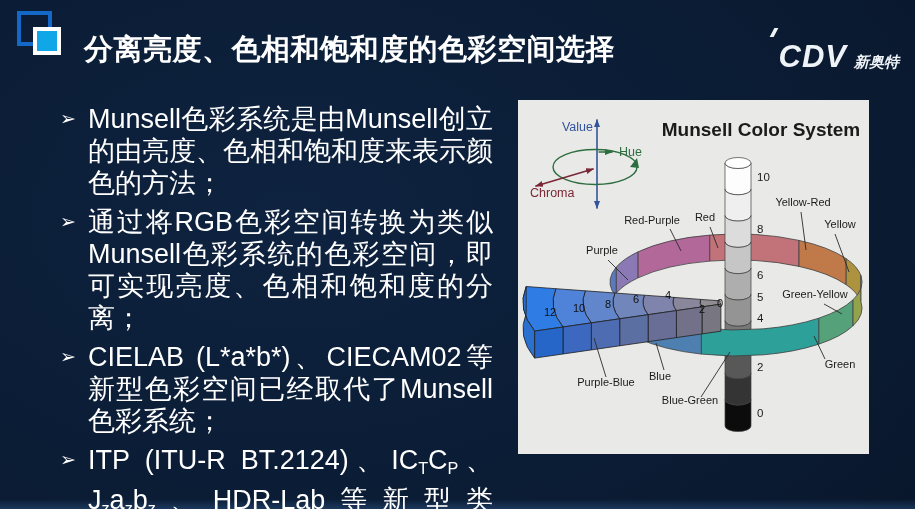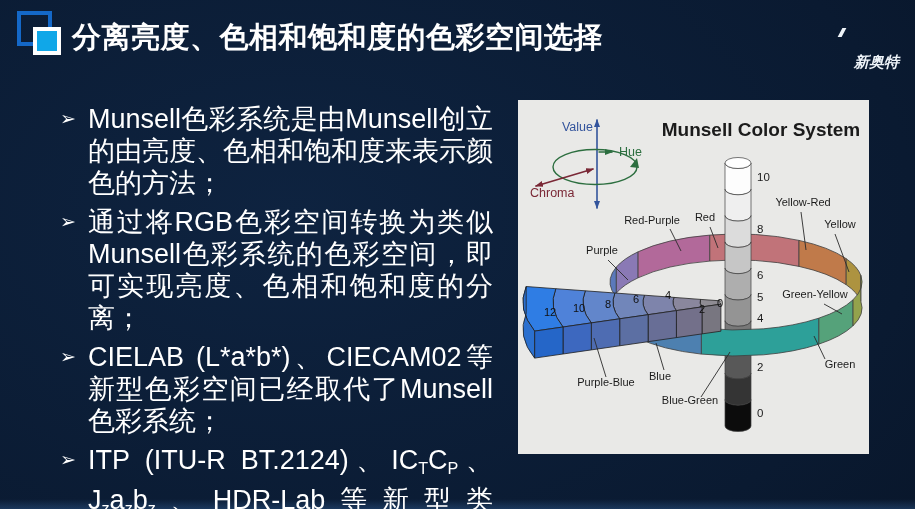--- a/index.html
+++ b/index.html
@@ -7,21 +7,21 @@
     position:relative;width:915px;height:509px;overflow:hidden;
     background:radial-gradient(130% 150% at 32% 42%, #0e2340 0%, #0a1a31 52%, #060f1e 100%);
     font-family:"Liberation Sans", sans-serif;
   }
   .bottom-glow{position:absolute;left:0;bottom:0;width:100%;height:10px;
     background:linear-gradient(to top, rgba(70,130,200,.28), rgba(70,130,200,0));}
   
   .title-icon{position:absolute;left:17px;top:11px;width:46px;height:48px;}
   .sq-back{position:absolute;left:0;top:0;width:27px;height:27px;border:4px solid #1468c8;}
   .sq-front{position:absolute;left:16px;top:16px;width:20px;height:20px;border:4px solid #ffffff;background:#10a7e8;}
-  .page-title{position:absolute;left:72px;top:18px;margin:0;color:#ffffff;
+  .page-title{position:absolute;left:72px;top:18px;margin:12px;color:#ffffff;
     font-size:29px;font-weight:bold;letter-spacing:.5px;white-space:nowrap;}
   
   .logo{position:absolute;top:22px;right:16px;color:#eef3f8;display:flex;align-items:baseline;}
   .logo-tick{display:inline-block;width:4px;height:9px;background:#eef3f8;transform:skewX(-28deg);margin-right:3px;align-self:flex-start;margin-top:6px;}
   .logo-brand{font-size:31px;font-weight:900;font-style:italic;letter-spacing:1px;}
   .logo-sub{font-size:15px;font-weight:bold;font-style:italic;margin-left:7px;margin-top:31px;}
   
   .bullets{position:absolute;left:60px;top:103px;width:436px;}
   .bullet{display:flex;margin-bottom:7px;}
   .bullet .marker{flex:0 0 28px;color:#ffffff;font-size:19px;line-height:32px;}
@@ -39,20 +39,21 @@
   <div class="bottom-glow"></div>
 
   <div class="title-icon">
     <div class="sq-back"></div>
     <div class="sq-front"></div>
   </div>
   <h1 class="page-title">分离亮度、色相和饱和度的色彩空间选择</h1>
 
   <div class="logo">
     <span class="logo-tick"></span>
+    <span class="logo-brand">CDV</span>
     <span class="logo-sub">新奥特</span>
   </div>
 
   <div class="bullets">
     <div class="bullet">
       <span class="marker">➢</span>
       <div class="btext">Munsell色彩系统是由Munsell创立的由亮度、色相和饱和度来表示颜色的方法；</div>
     </div>
     <div class="bullet">
       <span class="marker">➢</span>

